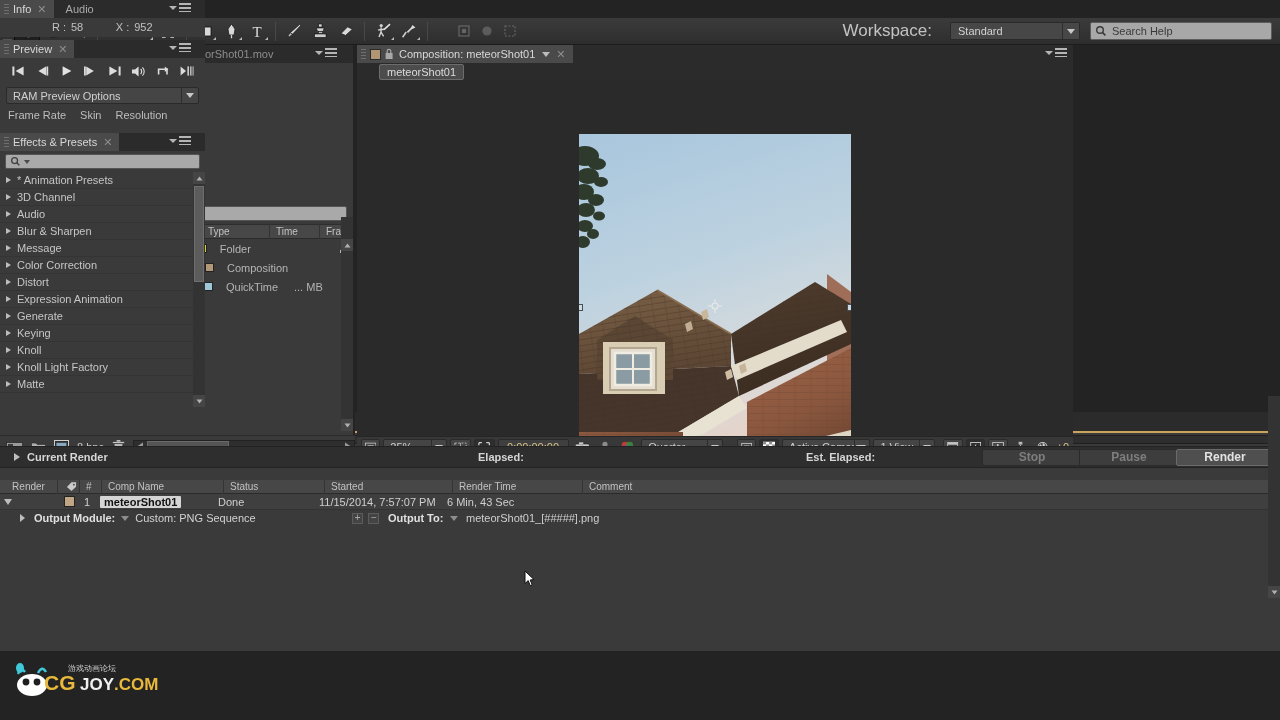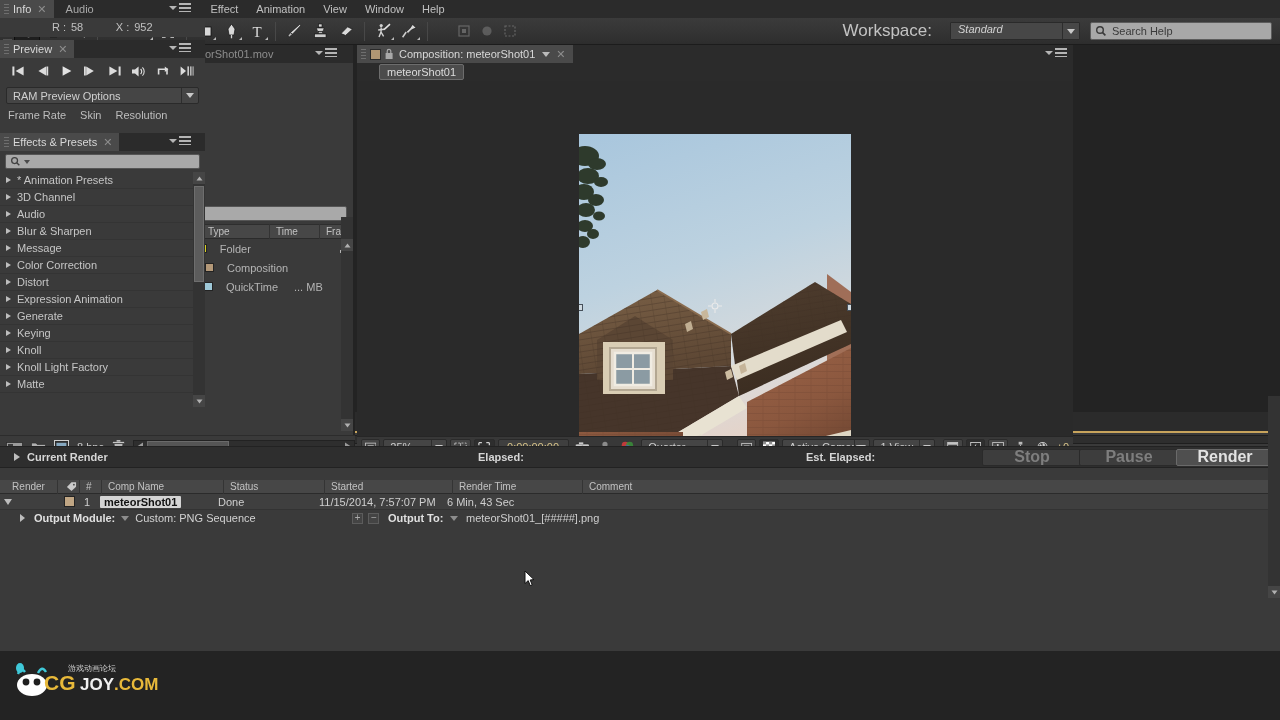--- a/index.html
+++ b/index.html
@@ -27,21 +27,21 @@
   .tbtn{width:26px;height:22px;display:flex;align-items:center;justify-content:center;
     position:relative;border-radius:1px;cursor:default;}
   .tbtn.sel{background:#1e1e1e;box-shadow:inset 0 0 0 1px #0d0d0d;}
   .tbtn svg{display:block;}
   .tsep{width:1px;height:19px;background:#242424;border-right:1px solid #484848;margin:0 5px;}
   .corner{position:absolute;right:2px;bottom:2px;width:0;height:0;
     border-left:3px solid transparent;border-bottom:3px solid #b9b9b9;}
 
   .ws-label{margin-left:auto;font-size:17px;color:#c3c3c3;padding-right:18px;}
   .ws-select{width:130px;height:18px;background:#474747;border:1px solid #2a2a2a;
-    border-radius:1px;display:flex;align-items:flex-start;position:relative;font-style:italic;}
+    border-radius:1px;display:flex;align-items:center;position:relative;}
   .ws-select span{padding-left:7px;font-size:11px;color:#d2d2d2;}
   .ws-arrowbox{position:absolute;right:0;top:0;width:17px;height:16px;
     border-left:1px solid #2d2d2d;display:flex;align-items:center;justify-content:center;}
   .caret{width:0;height:0;border-left:4px solid transparent;border-right:4px solid transparent;
     border-top:5px solid #c8c8c8;}
   .help-box{width:182px;height:18px;margin:0 8px 0 10px;background:#a8a8a8;
     border:1px solid #5c5c5c;border-radius:2px;display:flex;align-items:center;padding-left:4px;}
   .help-box span{font-size:11px;color:#3a3a3a;padding-left:5px;}
 
   
@@ -135,21 +135,21 @@
   .rq-tabs{height:21px;background:#2b2b2b;display:flex;align-items:stretch;
     border-bottom:2px solid #c8a45c;}
   .rq-tab{display:flex;align-items:center;padding:0 8px;font-size:11px;color:#9a9a9a;cursor:default;}
   .rq-tab.active{background:#3a3a3a;color:#d9d9d9;border-top:1px solid #c8a45c;
     border-left:1px solid #c8a45c;border-right:1px solid #c8a45c;}
   .rq-slider{height:13px;background:#3a3a3a;display:flex;align-items:center;padding:2px 6px;}
   .rq-slider .trk{flex:1;height:9px;background:#2e2e2e;border:1px solid #1f1f1f;}
   .rq-current{height:22px;background:#2e2e2e;border-top:1px solid #222;border-bottom:1px solid #222;
     display:flex;align-items:center;font-size:11px;font-weight:bold;color:#d6d6d6;position:relative;}
   .rqbtn{height:17px;width:100px;background:#3d3d3d;border:1px solid #2a2a2a;border-radius:2px;
-    display:flex;align-items:center;justify-content:center;font-size:16px;color:#7e7e7e;cursor:default;}
+    display:flex;align-items:center;justify-content:center;font-size:12px;color:#7e7e7e;cursor:default;}
   .rqbtn.enabled{background:#4f4f4f;border-color:#6a6a6a;color:#e2e2e2;}
   .rq-colhead{height:14px;background:#474747;border-bottom:1px solid #2b2b2b;
     display:flex;align-items:center;font-size:10px;color:#c2c2c2;}
   .rq-colhead .c{height:14px;line-height:14px;padding-left:6px;border-right:1px solid #343434;}
   .rq-row{height:16px;display:flex;align-items:center;font-size:11px;background:#3f3f3f;
     border-bottom:1px solid #333;}
   .namechip{background:#d4d4d4;color:#111;font-weight:bold;padding:0 4px;border-radius:1px;}
   .rq-sub{height:16px;display:flex;align-items:center;font-size:11px;color:#d2d2d2;}
   .rq-sub b{font-weight:bold;color:#e0e0e0;}
   .logsel{height:15px;background:#555;border:1px solid #777;border-radius:2px;display:flex;
@@ -163,31 +163,20 @@
   .statusbar .si{position:absolute;}
   .wm{position:absolute;left:8px;bottom:22px;width:165px;height:40px;pointer-events:none;}
 
   .cursor{position:absolute;width:11px;height:17px;pointer-events:none;z-index:99;}
 </style>
 </head>
 <body>
 
 <div id="app">
 
-  <div class="menubar">
-    <div class="mi">File</div>
-    <div class="mi">Edit</div>
-    <div class="mi">Composition</div>
-    <div class="mi">Layer</div>
-    <div class="mi">Effect</div>
-    <div class="mi">Animation</div>
-    <div class="mi">View</div>
-    <div class="mi">Window</div>
-    <div class="mi">Help</div>
-  </div>
 
   <div class="toolbar">
     <div class="grip"></div>
 
     <div class="tbtn sel">
       <svg width="13" height="15" viewBox="0 0 13 15">
           <path d="M2 1 L2 12 L5 9 L7 14 L9 13 L7 8.5 L11 8 Z" fill="#e8e8e8" stroke="#111" stroke-width=".7"></path>
         </svg>
     </div>
     <div class="tbtn">

